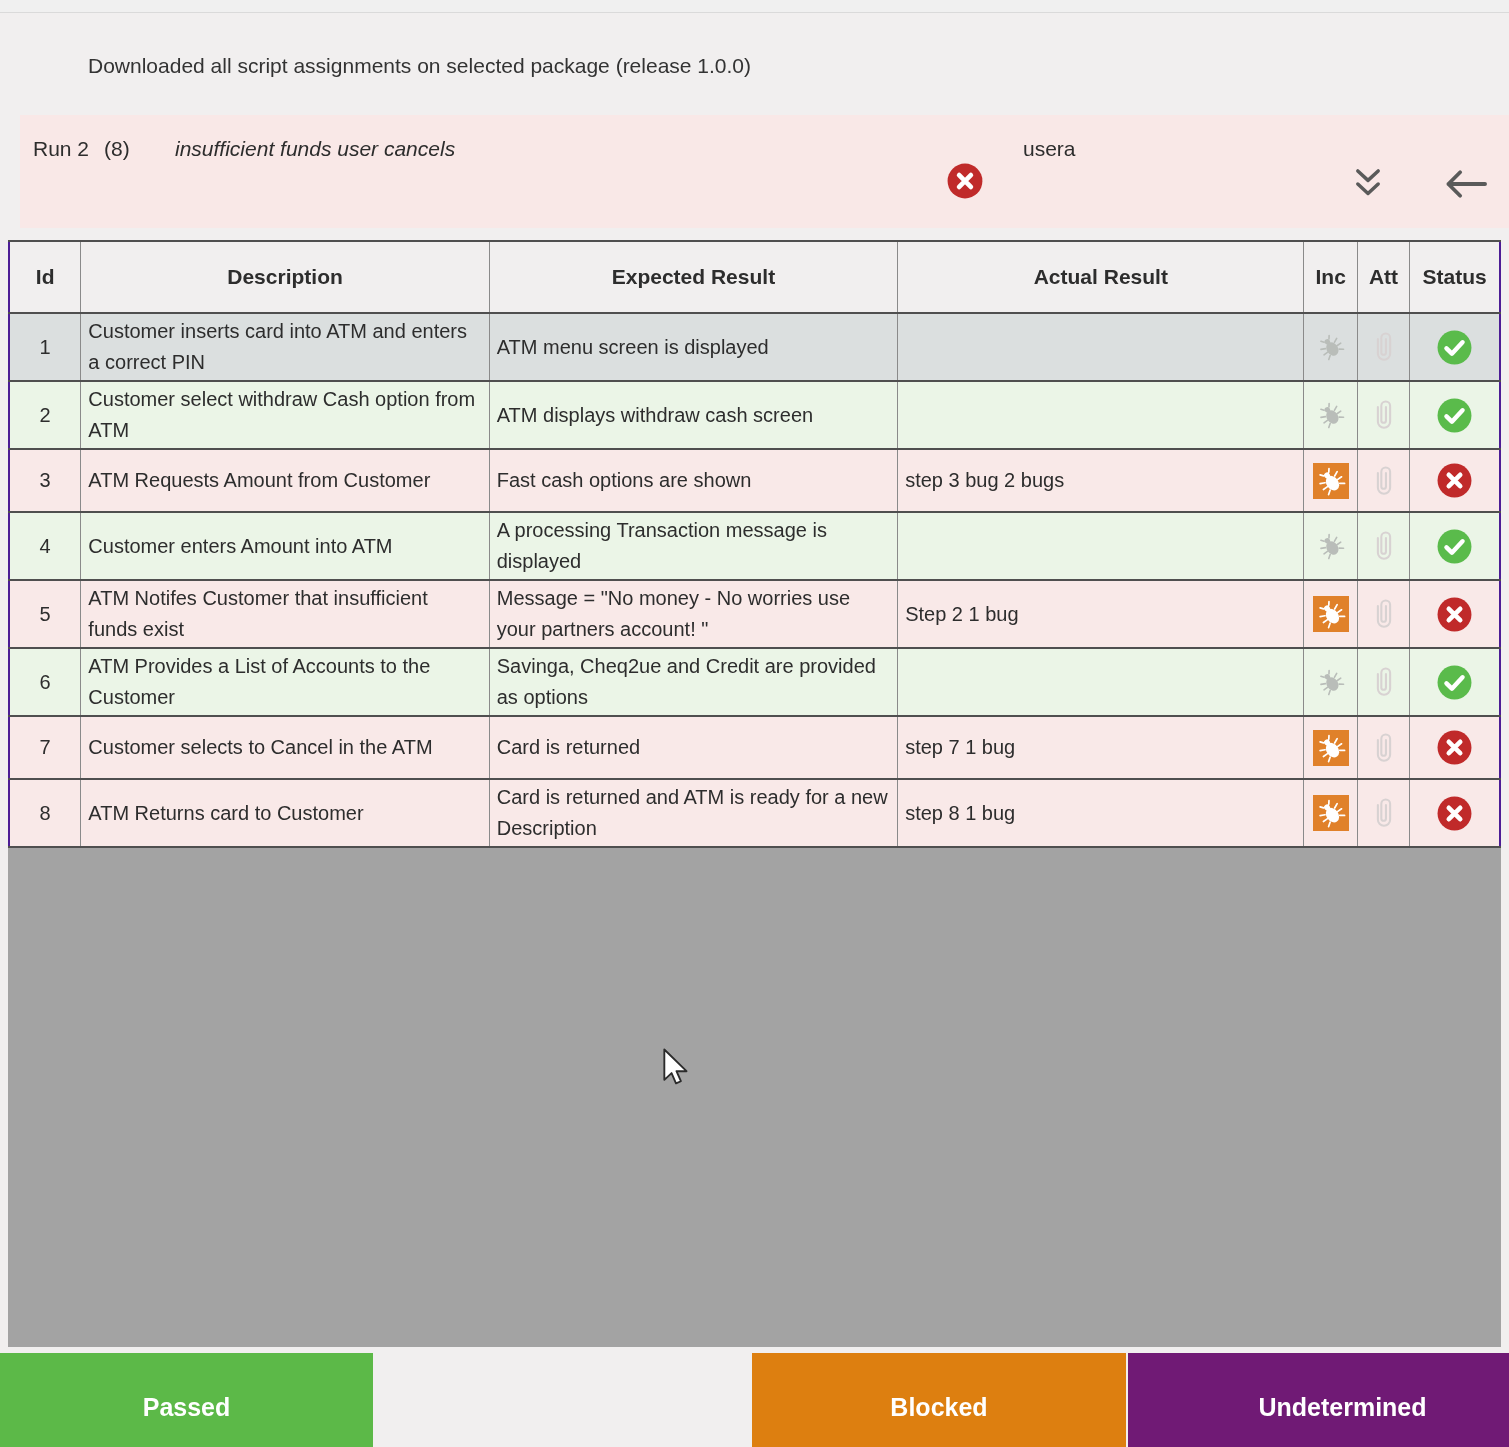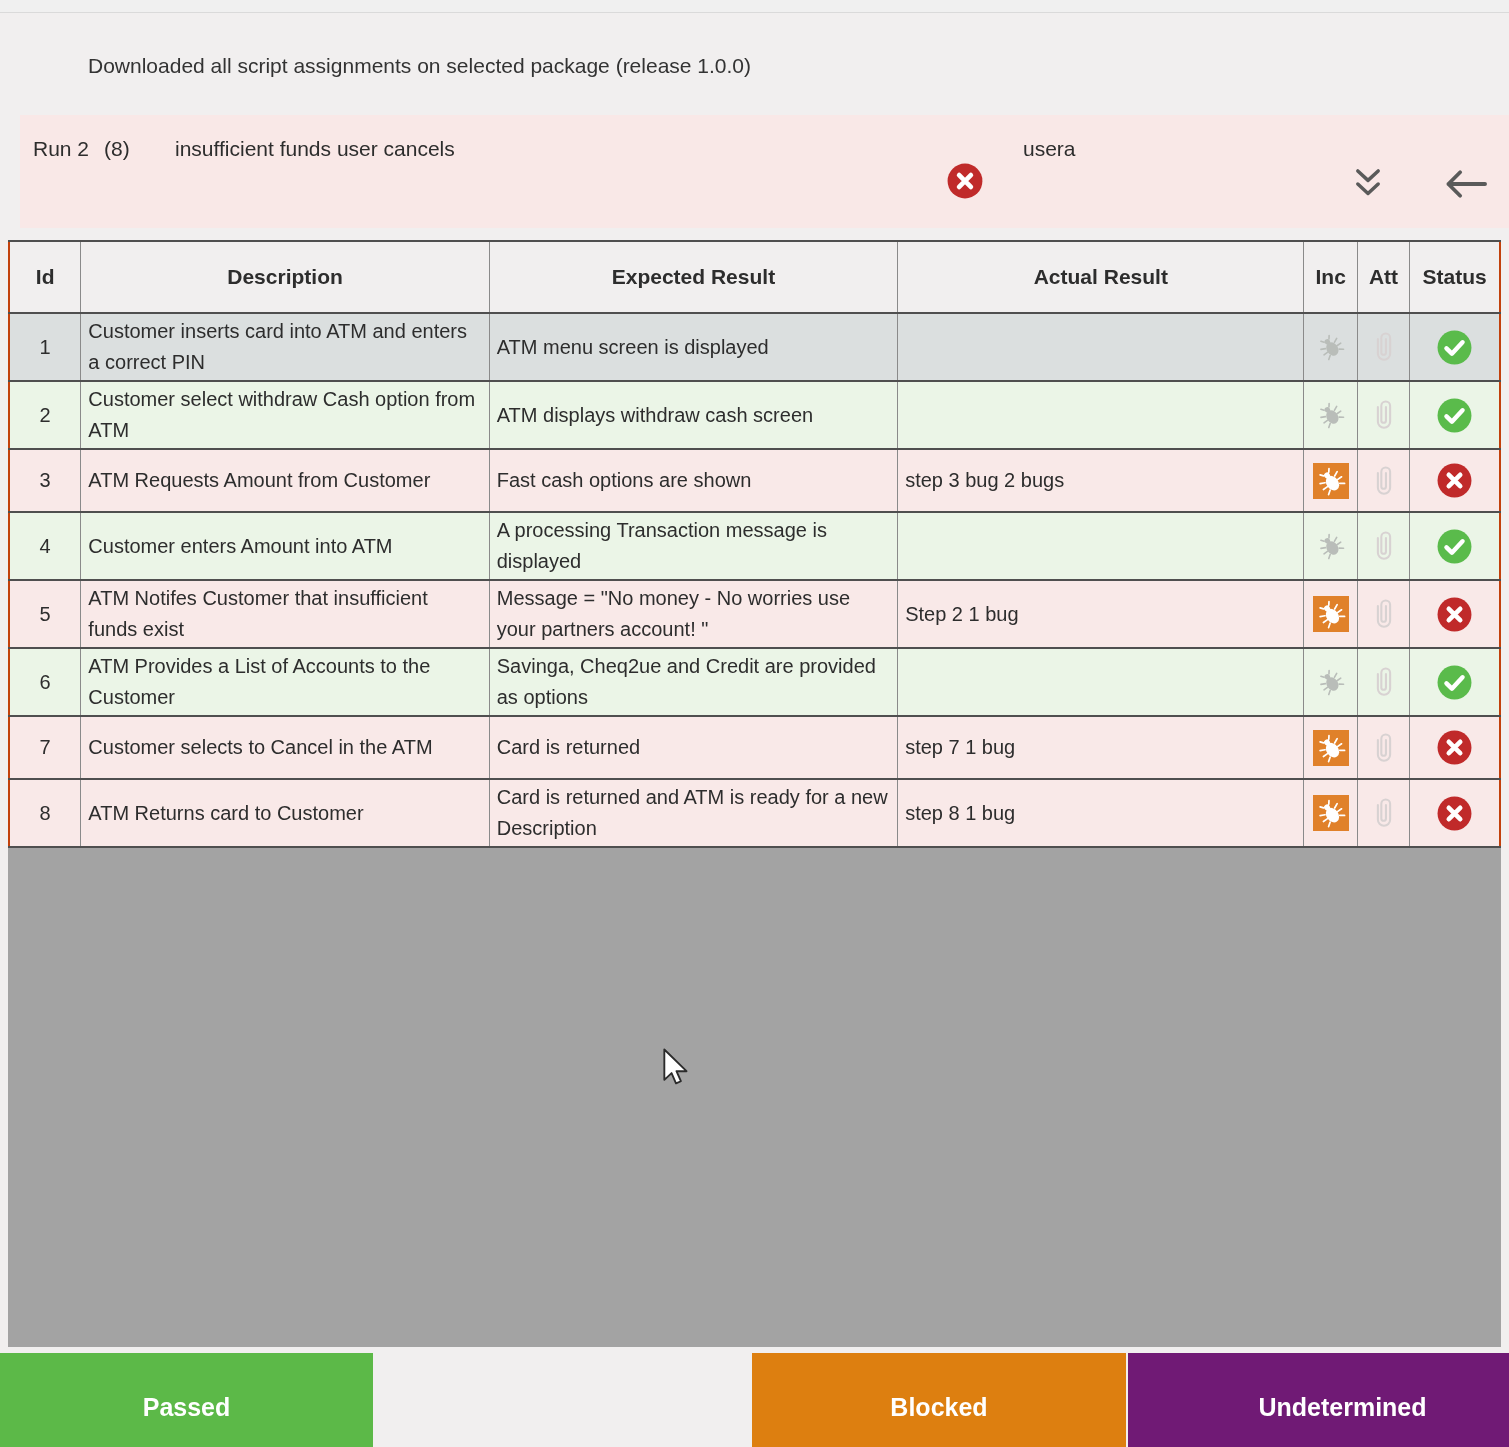--- a/index.html
+++ b/index.html
@@ -11,29 +11,29 @@
   }
   
   .top-strip{position:absolute;top:0;left:0;width:1509px;height:12px;background:#f0f0f0;border-bottom:1px solid #dadada;}
   .status-message{position:absolute;top:22px;left:88px;font-size:21px;color:#333;margin-top:32px;}
 
   
   .run-bar{position:absolute;top:115px;left:0;width:1509px;height:113px;background:#f9e8e7;margin-left:20px;}
   .run-bar .t{position:absolute;top:22px;font-size:21px;color:#2d2d2d;}
   .run-label{left:13px;}
   .run-count{left:84px;}
-  .run-title{left:155px;}
+  .run-title{left:155px;font-style:italic;}
   .run-user{left:1003px;}
   .run-fail-ic{position:absolute;left:926px;top:47px;width:38px;height:38px;}
   .run-chevrons{position:absolute;left:1330px;top:53px;width:36px;height:32px;color:#5a5a5a;}
   .run-back{position:absolute;left:1424px;top:52px;width:44px;height:34px;color:#5a5a5a;}
 
   
   .grid-wrap{position:absolute;top:240px;left:8px;}
-  table.grid{border-collapse:collapse;table-layout:fixed;width:1493px;background:#fff;border:2px solid #c2410c;}
+  table.grid{border-collapse:collapse;table-layout:fixed;width:1493px;background:#fff;border:2px solid #4c1d95;}
   .grid th,.grid td{
     border-top:2px solid #4f4f4f;border-bottom:2px solid #4f4f4f;
     border-left:1px solid #8a8a8a;border-right:1px solid #8a8a8a;
     padding:2px 7px;vertical-align:middle;overflow:hidden;
     font-size:20px;line-height:1.55;
   }
   .grid thead th{height:66px;background:#f1efef;font-weight:bold;text-align:center;font-size:21px;}
   .grid tbody tr{height:63px;}
   .col-id{width:70px;} .col-desc{width:398px;} .col-exp{width:398px;} .col-act{width:396px;}
   .col-inc{width:52px;} .col-att{width:51px;} .col-status{width:88px;}

